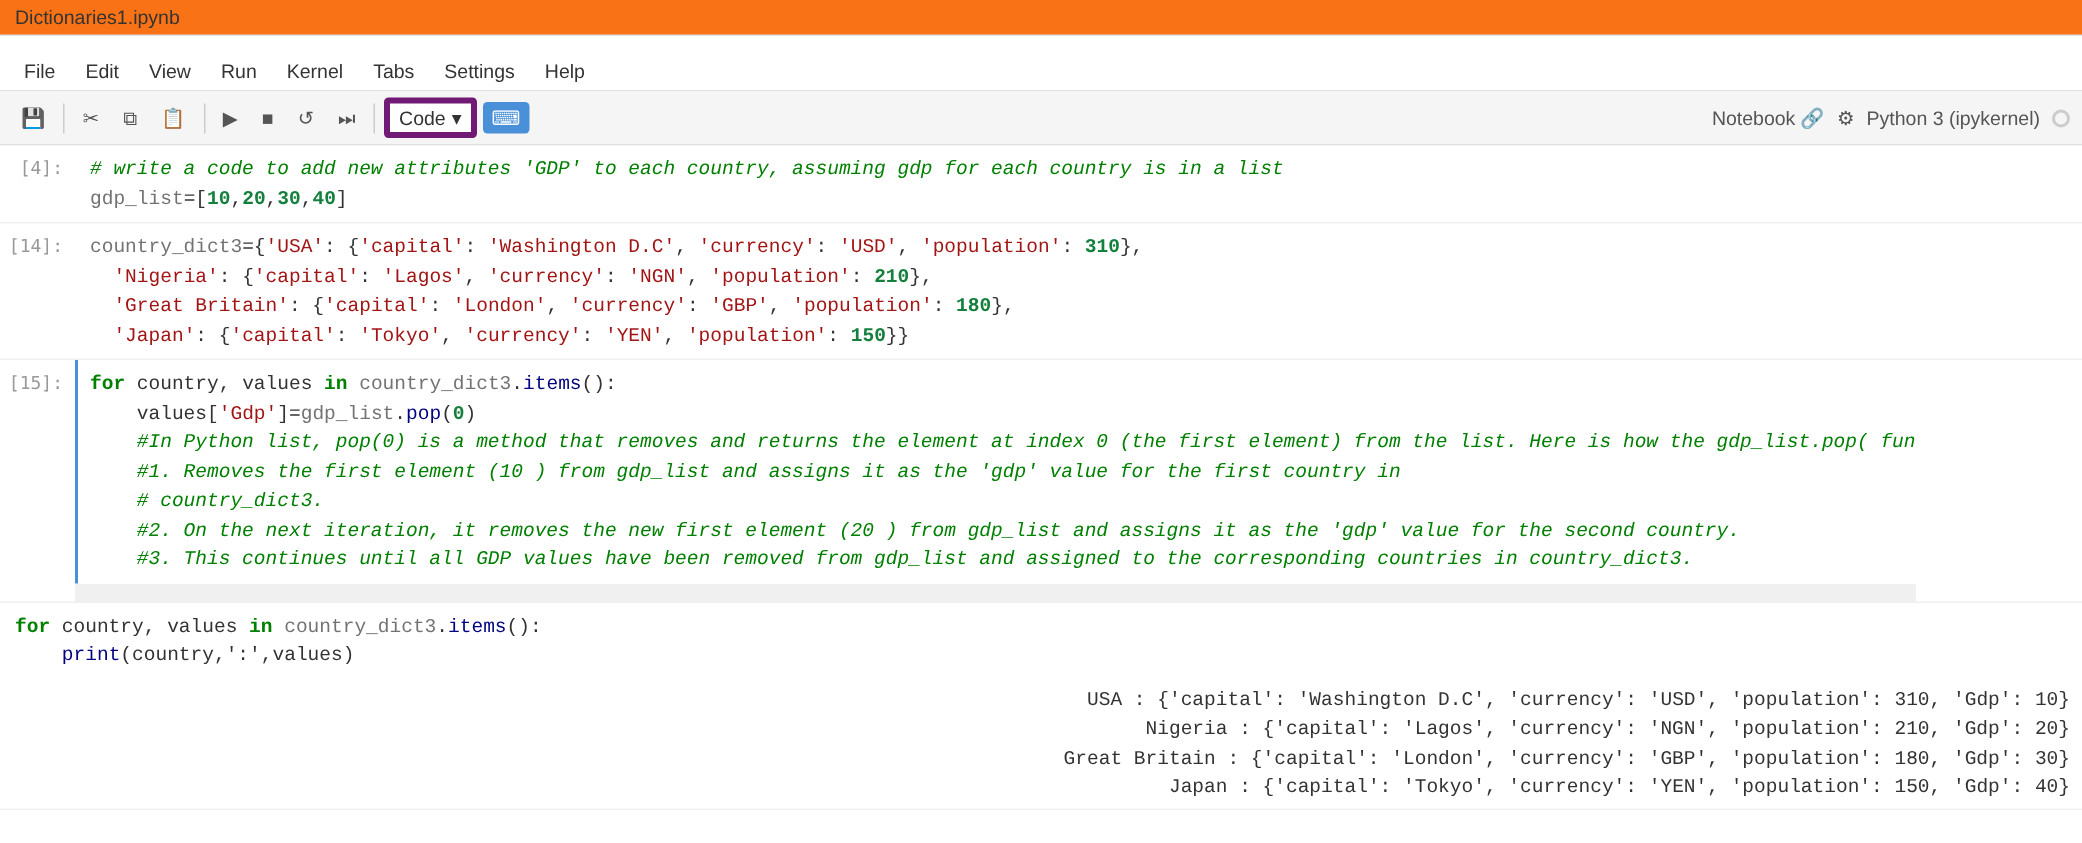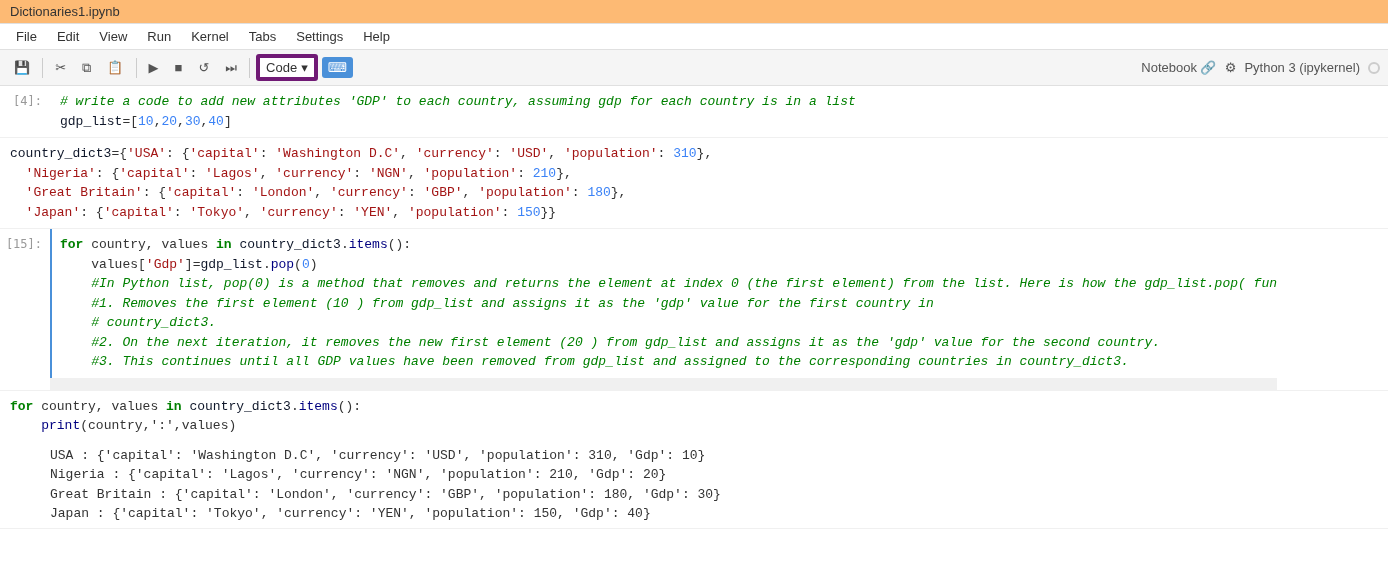--- a/index.html
+++ b/index.html
@@ -4,31 +4,32 @@
   <style>
     * { margin: 0; padding: 0; box-sizing: border-box; }
     body { font-family: -apple-system, BlinkMacSystemFont, 'Segoe UI', sans-serif; background: #fff; font-size: 13px; color: #333; }
 
     
     #title-bar {
       padding: 4px 10px;
       font-size: 13px;
       color: #333;
       border-bottom: 1px solid #e0e0e0;
-      background: #fdba74;
+      background: #f97316;
     }
 
     
     #menu-bar {
       display: flex;
       align-items: flex-end;
       padding: 2px 8px;
       border-bottom: 1px solid #e0e0e0;
       background: #fff;
       gap: 4px;
+      margin-top: 11px;
     }
     .menu-item {
       padding: 3px 8px;
       cursor: pointer;
       font-size: 13px;
       border-radius: 3px;
     }
 
     
     #toolbar {
@@ -133,34 +134,35 @@
       font-size: 13px;
       color: #555;
       padding: 2px 3px;
       border-radius: 3px;
     }
 
     
     .kw { color: #008000; font-weight: bold; } 
     .fn { color: #000080; } 
     .str { color: #a31515; } 
-    .num { color: #3b82f6; } 
+    .num { color: #15803d; font-weight: bold; } 
     .cm { color: #008000; font-style: italic; } 
-    .var { color: #0f172a; }
+    .var { color: #737373; }
     .key { color: #a31515; } 
 
     
     .output-area {
       font-family: 'Courier New', Courier, monospace;
       font-size: 13px;
       line-height: 1.5;
       padding: 4px 8px 4px 50px;
       white-space: pre;
       color: #333;
       background: #fff;
+      text-align: right;
     }
 
     .horizontal-scroll {
       overflow-x: scroll;
       overflow-y: hidden;
       height: 12px;
       background: #f0f0f0;
     }
     .horizontal-scroll-inner {
       height: 100%;
@@ -217,20 +219,21 @@
       <div style="flex:1; display:flex; flex-direction:column; overflow:hidden;">
         <div class="cell-content"><span class="cm"># write a code to add new attributes 'GDP' to each country, assuming gdp for each country is in a list</span>
 <span class="var">gdp_list</span>=[<span class="num">10</span>,<span class="num">20</span>,<span class="num">30</span>,<span class="num">40</span>]
 </div>
 
       </div>
 
     </div>
 
     <div class="cell ">
+      <div class="cell-number">[14]:</div>
       <div style="flex:1; display:flex; flex-direction:column; overflow:hidden;">
         <div class="cell-content"><span class="var">country_dict3</span>={<span class="key">'USA'</span>: {<span class="key">'capital'</span>: <span class="str">'Washington D.C'</span>, <span class="key">'currency'</span>: <span class="str">'USD'</span>, <span class="key">'population'</span>: <span class="num">310</span>},
   <span class="key">'Nigeria'</span>: {<span class="key">'capital'</span>: <span class="str">'Lagos'</span>, <span class="key">'currency'</span>: <span class="str">'NGN'</span>, <span class="key">'population'</span>: <span class="num">210</span>},
   <span class="key">'Great Britain'</span>: {<span class="key">'capital'</span>: <span class="str">'London'</span>, <span class="key">'currency'</span>: <span class="str">'GBP'</span>, <span class="key">'population'</span>: <span class="num">180</span>},
   <span class="key">'Japan'</span>: {<span class="key">'capital'</span>: <span class="str">'Tokyo'</span>, <span class="key">'currency'</span>: <span class="str">'YEN'</span>, <span class="key">'population'</span>: <span class="num">150</span>}}
 </div>
 
       </div>
 
     </div>

